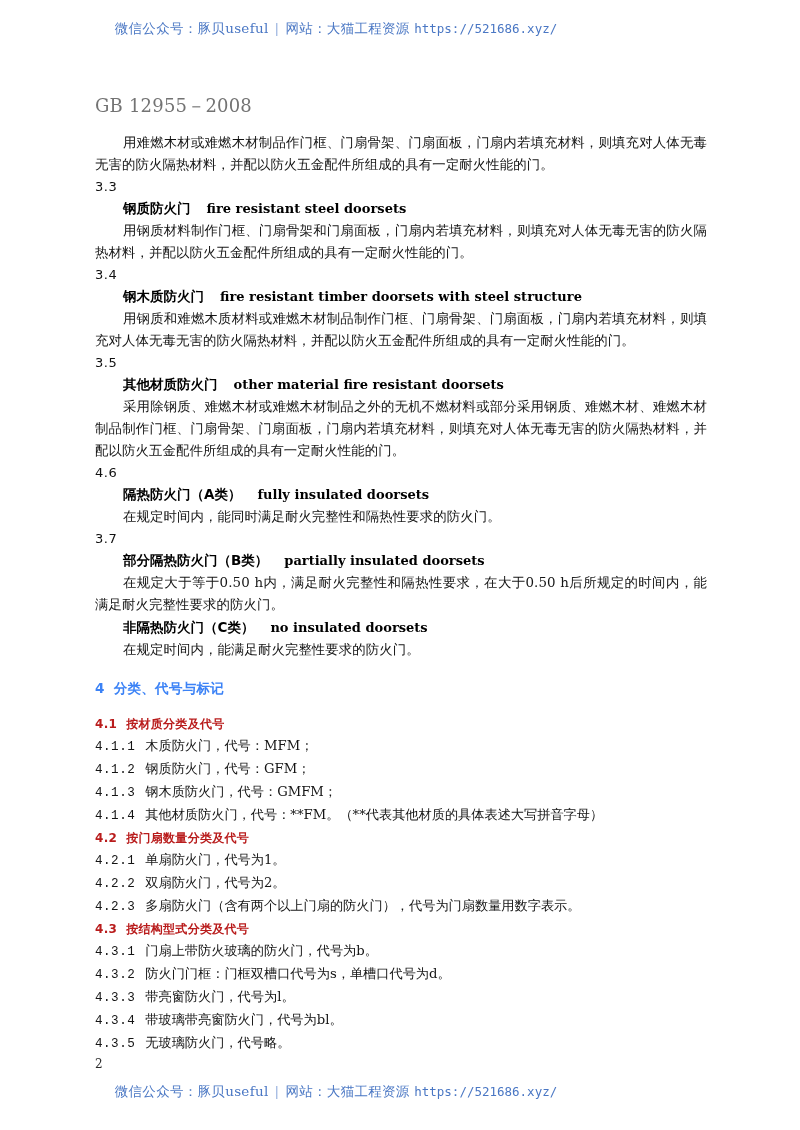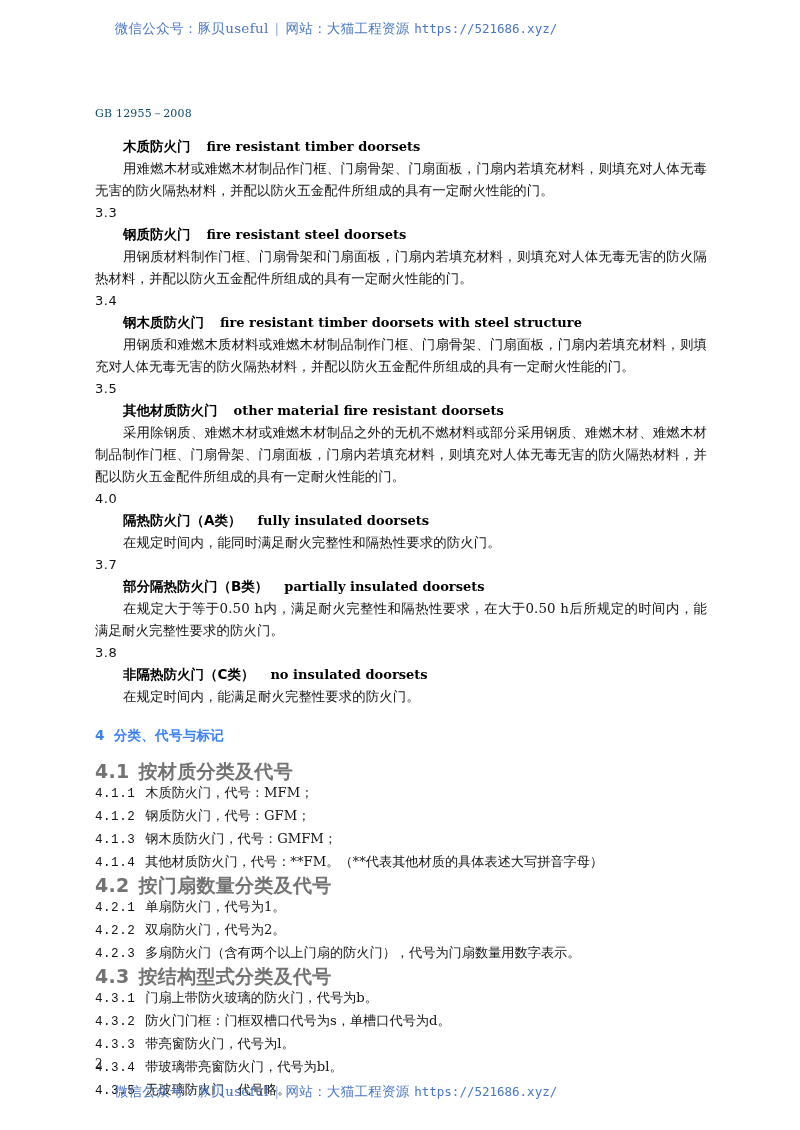--- a/index.html
+++ b/index.html
@@ -44,23 +44,23 @@
   
   .page {
     position: absolute;
     left: 95px;
     top: 90px;
     width: 612px;
   }
 
   .std-code {
     font-family: "DejaVu Serif", "Liberation Serif", serif;
-    font-size: 11px;
-    color: #0c4a6e;
-    margin: 16px 0 14px 0;
+    font-size: 18px;
+    color: #737373;
+    margin: 4px 0 14px 0;
     letter-spacing: 0.2px;
   }
 
   
   .clause-num {
     font-family: "DejaVu Sans", "Liberation Sans", sans-serif;
     font-size: 13px;
     color: #111;
     margin: 0;
     line-height: 21px;
@@ -112,22 +112,22 @@
     color: #3b82f6;
     margin: 16px 0 14px 0;
     line-height: 22px;
     letter-spacing: 0.3px;
   }
   .h-major .num { padding-right: 9px; }
 
   .h-sub {
     font-family: "DejaVu Sans", "Liberation Sans", sans-serif;
     font-weight: bold;
-    font-size: 19px;
-    color: #737373;
+    font-size: 12px;
+    color: #b91c1c;
     margin: 0;
     line-height: 22px;
     letter-spacing: 0.3px;
   }
   .h-sub .num { padding-right: 9px; }
 
   .item-line {
     margin: 0;
     font-family: "DejaVu Serif", "Liberation Serif", serif;
     font-size: 13.2px;
@@ -158,56 +158,52 @@
 
 <div class="watermark" id="watermark-top">
   <span>微信公众号：豚贝useful</span><span class="sep">|</span><span>网站：大猫工程资源</span>
   <span class="url">https://521686.xyz/</span>
 </div>
 
 <div class="page">
 
   <div class="std-code">GB 12955－2008</div>
 
-  <div class="term-line">
-    <span class="term-cn">木质防火门</span><span class="term-en">fire resistant timber doorsets</span>
-  </div>
   <p class="body-para">用难燃木材或难燃木材制品作门框、门扇骨架、门扇面板，门扇内若填充材料，则填充对人体无毒无害的防火隔热材料，并配以防火五金配件所组成的具有一定耐火性能的门。</p>
 
   <div class="clause-num">3.3</div>
   <div class="term-line">
     <span class="term-cn">钢质防火门</span><span class="term-en">fire resistant steel doorsets</span>
   </div>
   <p class="body-para">用钢质材料制作门框、门扇骨架和门扇面板，门扇内若填充材料，则填充对人体无毒无害的防火隔热材料，并配以防火五金配件所组成的具有一定耐火性能的门。</p>
 
   <div class="clause-num">3.4</div>
   <div class="term-line">
     <span class="term-cn">钢木质防火门</span><span class="term-en">fire resistant timber doorsets with steel structure</span>
   </div>
   <p class="body-para">用钢质和难燃木质材料或难燃木材制品制作门框、门扇骨架、门扇面板，门扇内若填充材料，则填充对人体无毒无害的防火隔热材料，并配以防火五金配件所组成的具有一定耐火性能的门。</p>
 
   <div class="clause-num">3.5</div>
   <div class="term-line">
     <span class="term-cn">其他材质防火门</span><span class="term-en">other material fire resistant doorsets</span>
   </div>
   <p class="body-para">采用除钢质、难燃木材或难燃木材制品之外的无机不燃材料或部分采用钢质、难燃木材、难燃木材制品制作门框、门扇骨架、门扇面板，门扇内若填充材料，则填充对人体无毒无害的防火隔热材料，并配以防火五金配件所组成的具有一定耐火性能的门。</p>
 
-  <div class="clause-num">4.0</div>
+  <div class="clause-num">4.6</div>
   <div class="term-line">
     <span class="term-cn">隔热防火门（A类）</span><span class="term-en">fully insulated doorsets</span>
   </div>
   <p class="body-para last-loose">在规定时间内，能同时满足耐火完整性和隔热性要求的防火门。</p>
 
   <div class="clause-num">3.7</div>
   <div class="term-line">
     <span class="term-cn">部分隔热防火门（B类）</span><span class="term-en">partially insulated doorsets</span>
   </div>
   <p class="body-para">在规定大于等于0.50 h内，满足耐火完整性和隔热性要求，在大于0.50 h后所规定的时间内，能满足耐火完整性要求的防火门。</p>
 
-  <div class="clause-num">3.8</div>
   <div class="term-line">
     <span class="term-cn">非隔热防火门（C类）</span><span class="term-en">no insulated doorsets</span>
   </div>
   <p class="body-para last-loose">在规定时间内，能满足耐火完整性要求的防火门。</p>
 
   <div class="h-major">
     <span class="num">4</span><span>分类、代号与标记</span>
   </div>
 
   <div class="h-sub">

